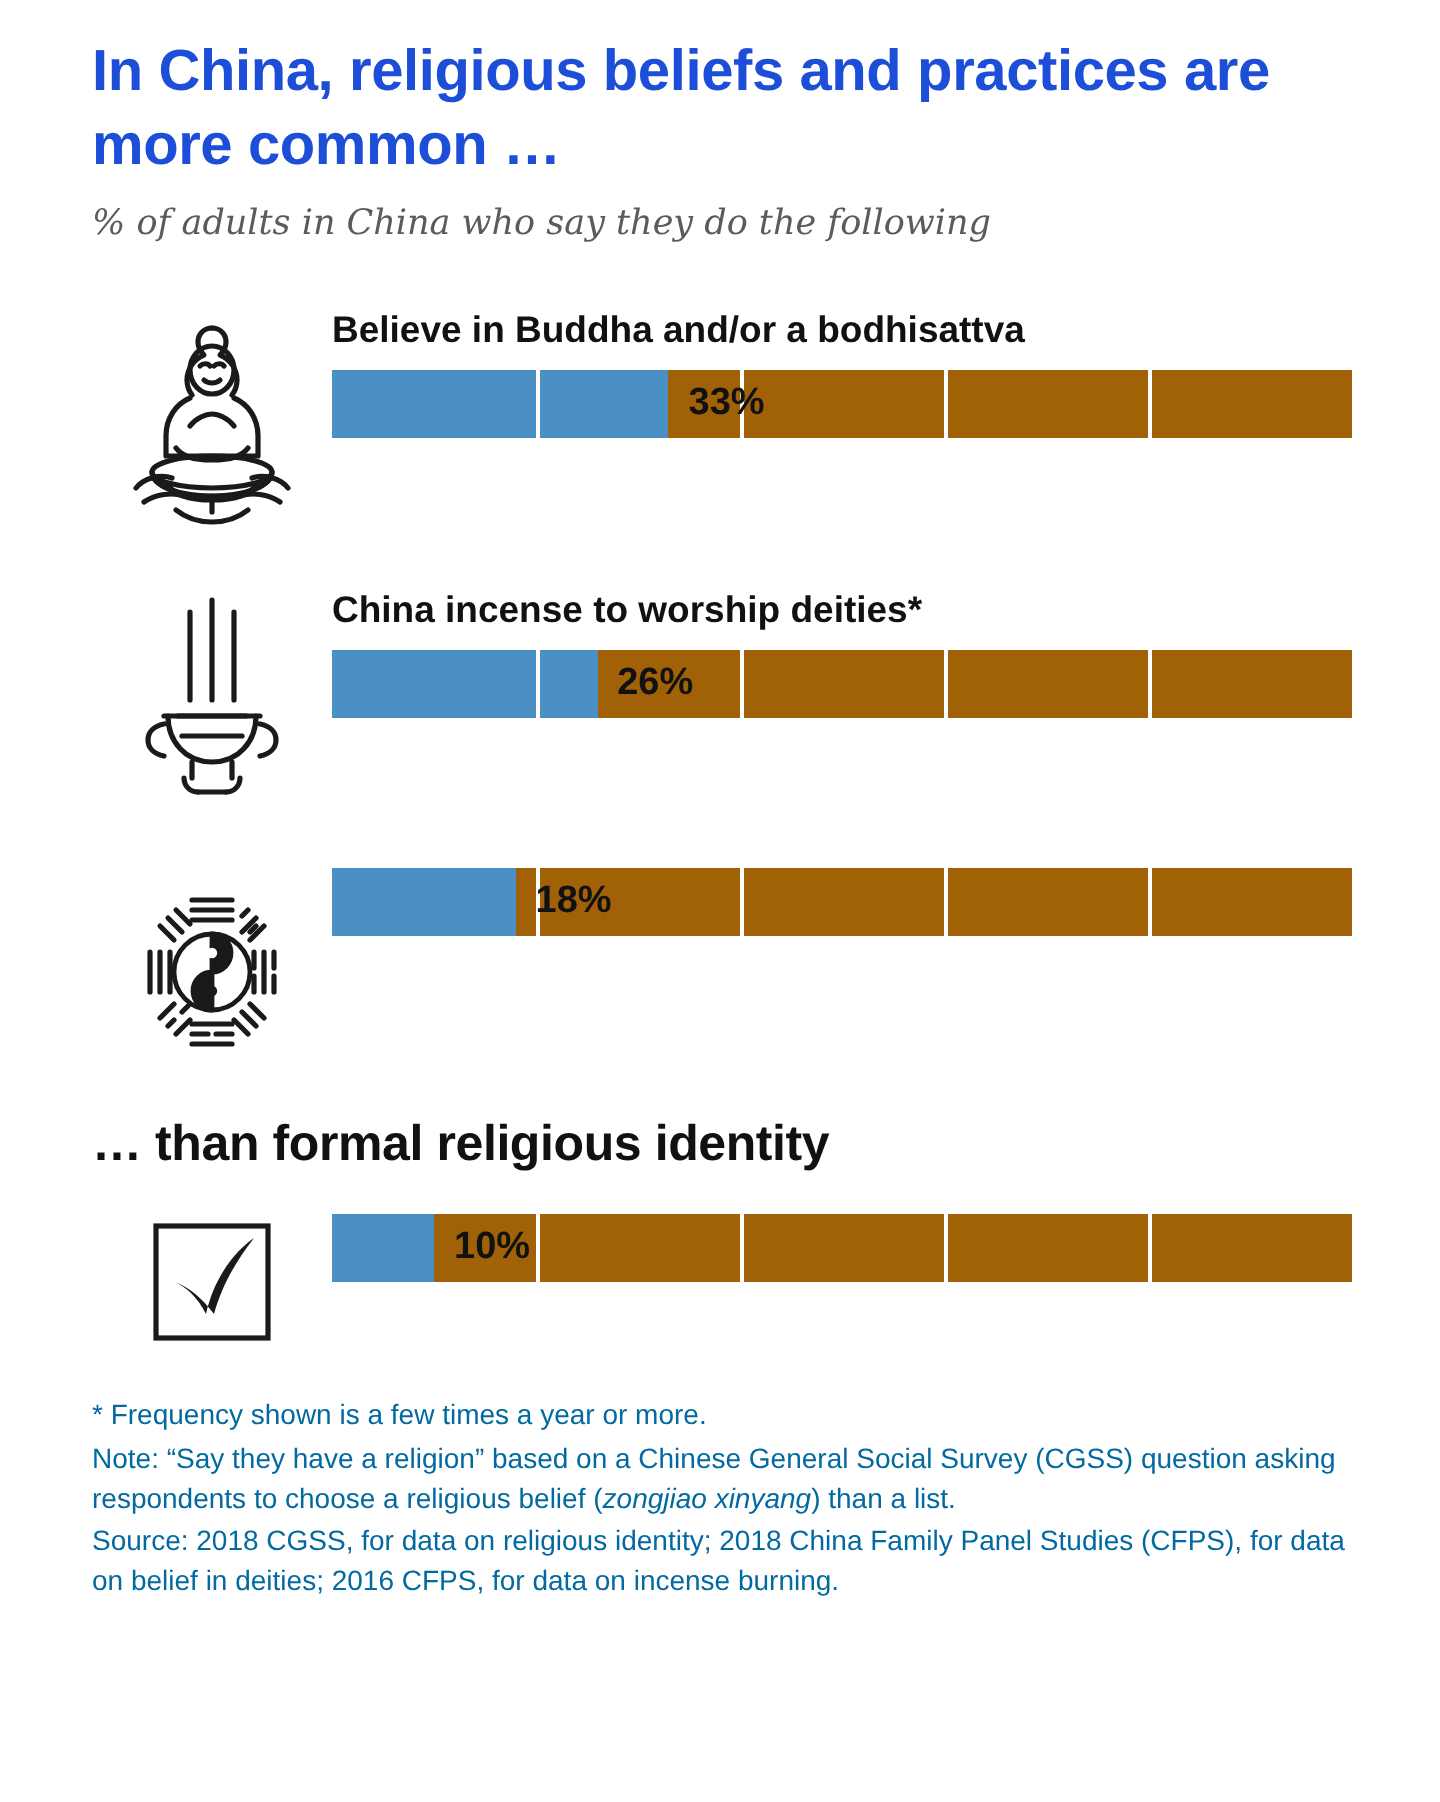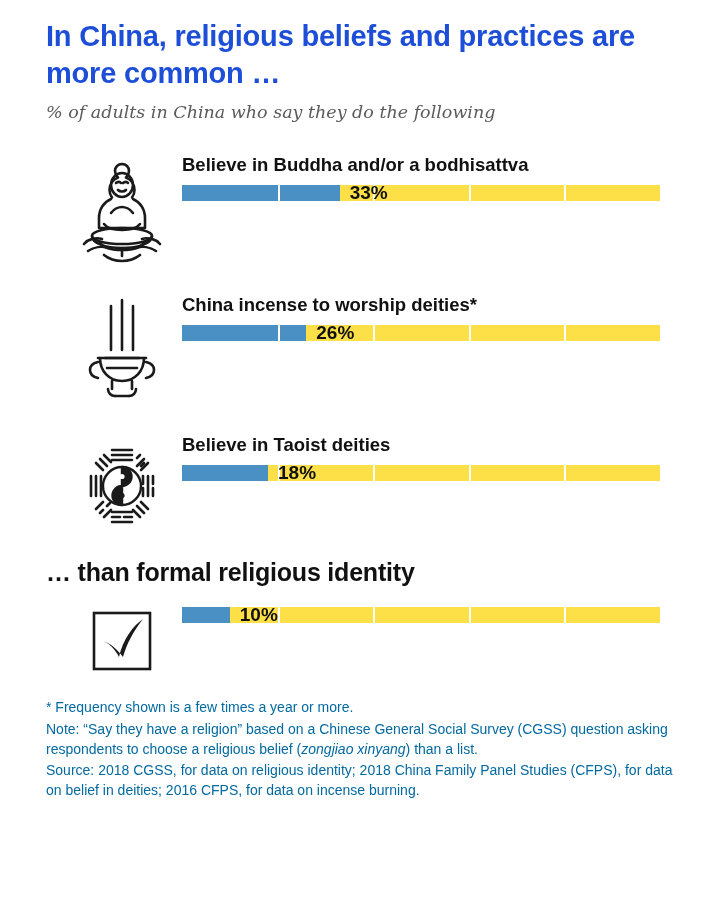--- a/index.html
+++ b/index.html
@@ -31,21 +31,21 @@
     max-width: 640px;
   }
   .subtitle {
     font-family: "DejaVu Serif", "Liberation Serif", serif;
     font-style: italic;
     font-size: 17.5px;
     color: #5b5b5b;
     margin: 0 0 28px 0;
   }
   .rows {
-    margin: 16px;
+    margin: 0;
   }
   .row {
     display: flex;
     align-items: flex-start;
     margin-bottom: 22px;
   }
   .icon-cell {
     width: 120px;
     min-width: 120px;
     display: flex;
@@ -59,22 +59,22 @@
   }
   .row-label {
     font-size: 18.5px;
     font-weight: bold;
     color: #111111;
     margin-bottom: 9px;
     line-height: 1.2;
   }
   .bar-track {
     position: relative;
-    height: 16px;
-    background: #fde047;
+    height: 34px;
+    background: #a16207;
     width: 100%;
   }
   .grid-line {
     position: absolute;
     top: 0;
     bottom: 0;
     width: 2px;
     background: #ffffff;
   }
   .bar-fill {
@@ -213,21 +213,20 @@
               <path d="M69 40v8M69 52v8M74 40v20M79 40v8M79 52v8"></path>
               <path d="M22 27l7 7M26 23l7 7M30 19l7 7"></path>
               <path d="M74 27l-7 7M70 23l-7 7M66 19l-3 3M70 27l-3 3"></path>
               <path d="M22 73l7-7M26 77l3-3M33 70l3-3M30 81l7-7"></path>
               <path d="M74 73l-7-7M70 77l-7-7M66 81l-7-7"></path>
             </g>
           </g>
         </svg>
       </div>
       <div class="bar-cell">
-        <div class="row-label">Believe in Taoist deities</div>
         <div class="bar-track">
           <div class="grid-line" style="left:20%"></div>
           <div class="grid-line" style="left:40%"></div>
           <div class="grid-line" style="left:60%"></div>
           <div class="grid-line" style="left:80%"></div>
           <div class="bar-fill" style="width:18%"></div>
           <div class="bar-value" style="left:calc(18% + 10px)">18%</div>
         </div>
       </div>
     </div>

